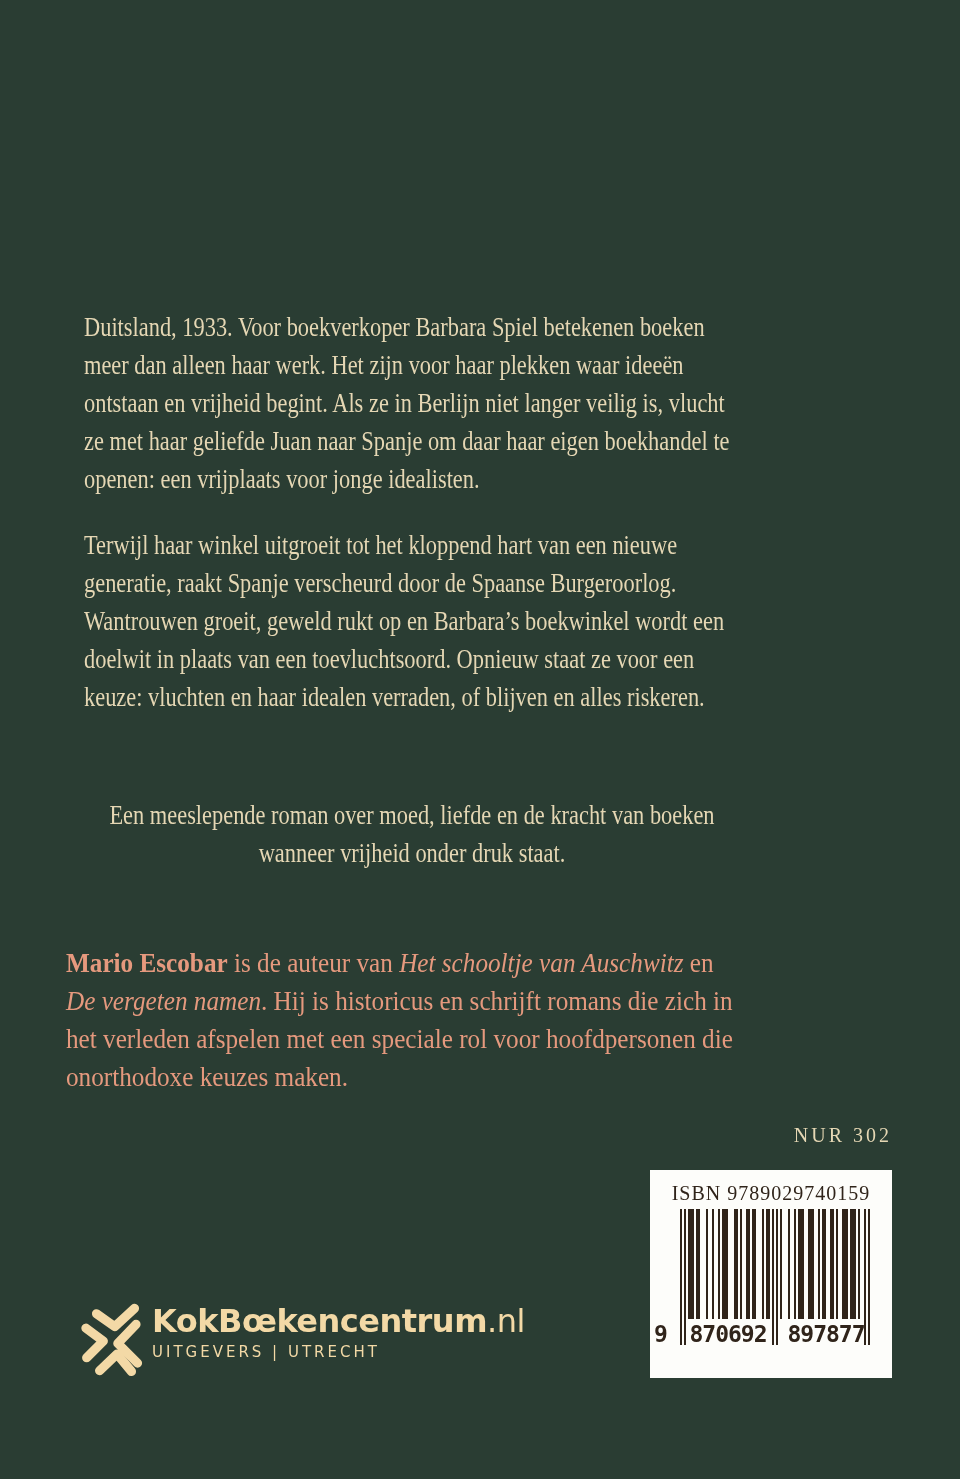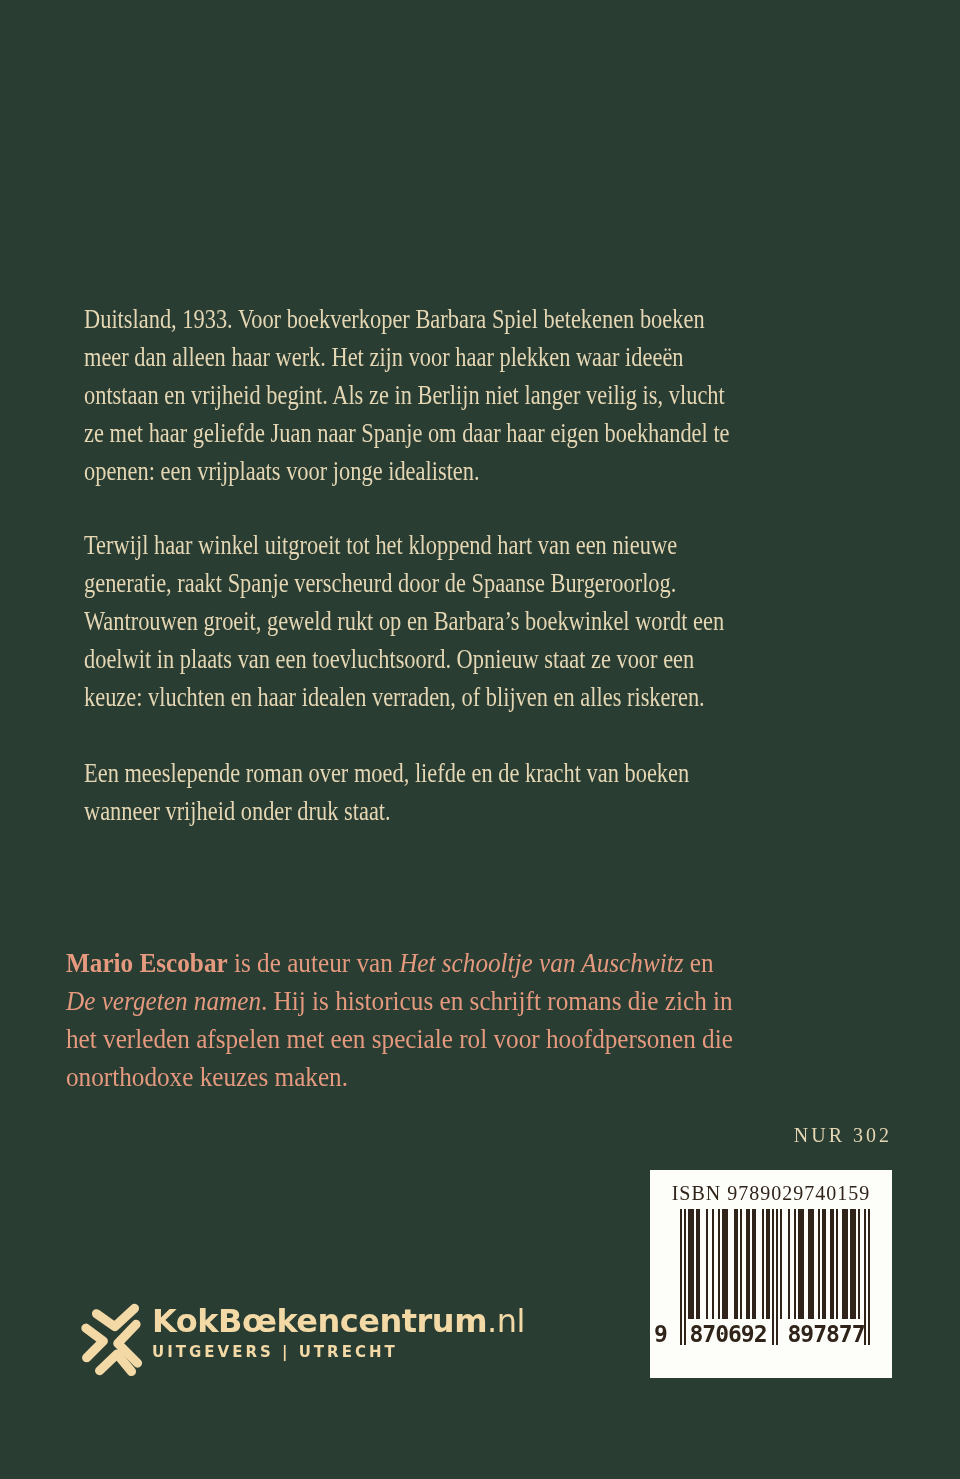--- a/index.html
+++ b/index.html
@@ -19,23 +19,23 @@
     font-size:40px;line-height:57px;font-weight:500;
   }
   .headline .ln{transform-origin:50% 50%;--sx:.88;}
   
   .para{
     position:absolute;left:84px;width:820px;
     color:var(--body_cream,#e5d7b4);
     font-size:28px;line-height:38px;
   }
   .para .ln{--sx:.80;}
-  .p1{top:300px;}
+  .p1{top:308px;}
   .p2{top:526px;}
-  .p3{top:754px;}
+  .p3{top:796px;text-align:center;}
   
   .bio{
     position:absolute;left:66px;top:944px;width:840px;
     color:var(--accent_salmon,#e5997e);
     font-size:28px;line-height:38px;
   }
   .bio .ln{--sx:.90;}
   .seg-bold{font-weight:bold;}
   .seg-italic{font-style:italic;}
   
@@ -70,21 +70,21 @@
   .publisher{
     position:absolute;left:76px;top:1292px;
     display:flex;align-items:flex-start;
     color:var(--logo_cream,#f3d9a6);
     font-family:"DejaVu Sans",sans-serif;
   }
   .logo-mark{width:76px;height:86px;flex:0 0 auto;}
   .logo-text{padding-top:12px;}
   .wordmark{font-size:32px;font-weight:bold;letter-spacing:-0.5px;line-height:34px;}
   .wordmark .suffix{font-weight:normal;}
-  .tagline{font-size:15px;font-weight:700;letter-spacing:3px;margin-top:5px;}
+  .tagline{font-size:15px;font-weight:400;letter-spacing:3px;margin-top:5px;}
 </style>
 </head>
 <body>
 
 <div class="cover">
 
 
   <div class="para p1">
     <div class="ln">Duitsland, 1933. Voor boekverkoper Barbara Spiel betekenen boeken</div>
     <div class="ln">meer dan alleen haar werk. Het zijn voor haar plekken waar ideeën</div>

